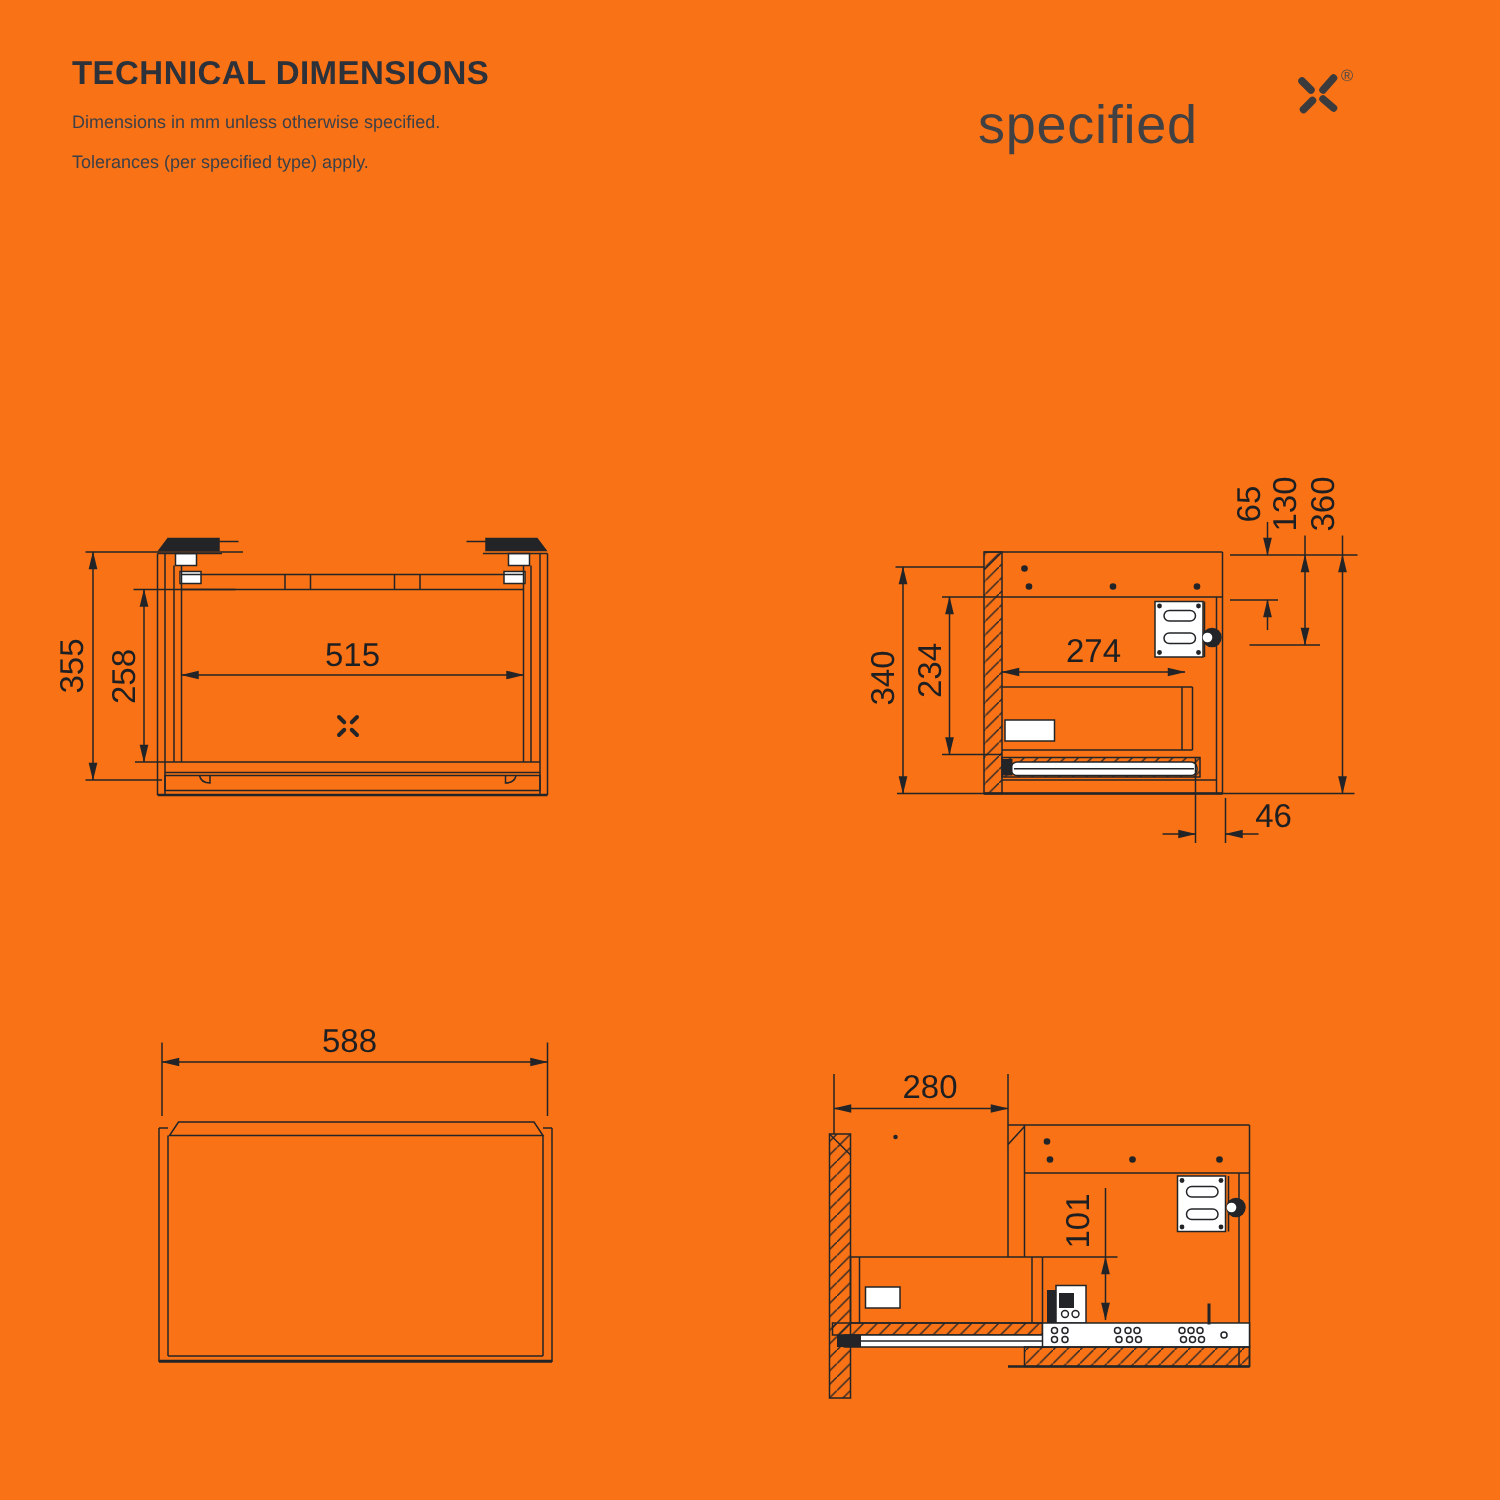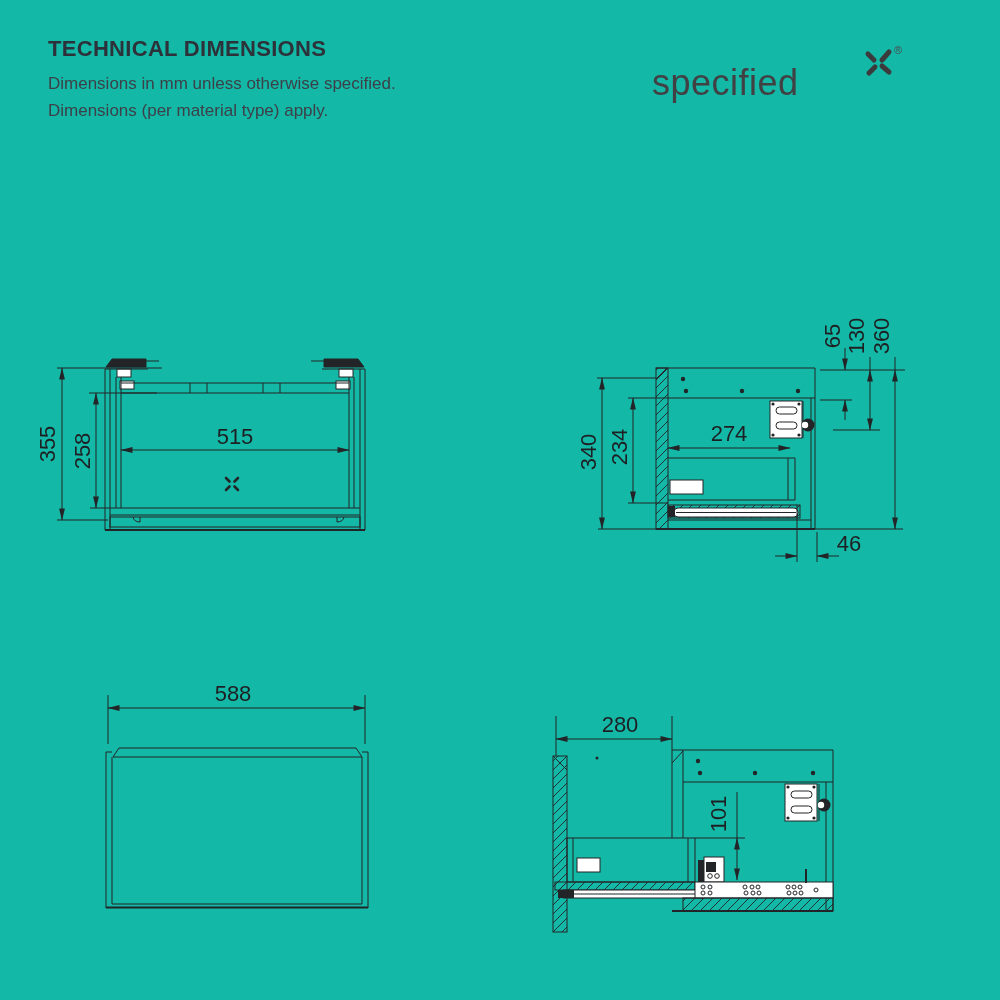--- a/index.html
+++ b/index.html
@@ -1,36 +1,36 @@
 <!DOCTYPE html>
 <html><head>
 <meta charset="utf-8">
 <style>
   html,body{margin:0;padding:0;background:#ffffff;}
-  .page{position:relative;width:1000px;height:1000px;background:#14b8a6;overflow:hidden;
+  .page{position:relative;width:1000px;height:1000px;background:#f97316;overflow:hidden;
         font-family:"Liberation Sans",sans-serif;}
   .title{position:absolute;left:48px;top:36px;font-size:22px;font-weight:bold;
          color:#2d3139;letter-spacing:.3px;}
-  .note{position:absolute;left:48px;font-size:17px;color:#3c4048;}
+  .note{position:absolute;left:48px;font-size:12px;color:#3c4048;}
   .note1{top:74px;}
   .note2{top:101px;}
   .brand{position:absolute;left:652px;top:62px;font-size:36px;color:#414144;
          letter-spacing:.5px;}
   .brand-mark{position:absolute;left:860px;top:40px;}
   svg text{font-family:"Liberation Sans",sans-serif;font-size:22px;fill:#1e1f22;}
   .drawing{position:absolute;left:0;top:0;}
 </style>
 </head>
 <body>
 
 <div class="page">
 
   <div class="title">TECHNICAL DIMENSIONS</div>
   <div class="note note1">Dimensions in mm unless otherwise specified.</div>
-  <div class="note note2">Dimensions (per material type) apply.</div>
+  <div class="note note2">Tolerances (per specified type) apply.</div>
 
   <div class="brand">specified</div>
   <div class="brand-mark">
     <svg width="48" height="44" viewBox="0 0 48 44">
       <g stroke="#3b3b3d" stroke-width="5" stroke-linecap="round" fill="none">
         <line x1="8" y1="14" x2="14" y2="20"></line>
         <line x1="29" y1="12" x2="22" y2="20"></line>
         <line x1="9" y1="33" x2="15" y2="27"></line>
         <line x1="29" y1="32" x2="22" y2="26"></line>
       </g>

